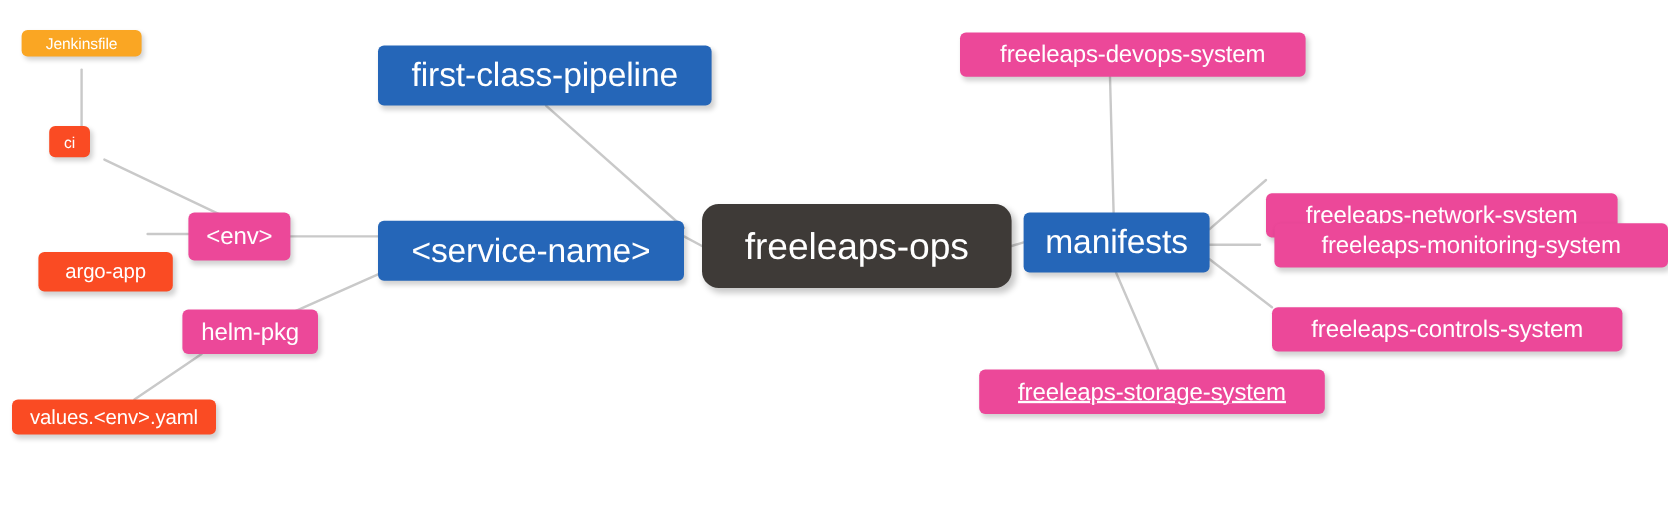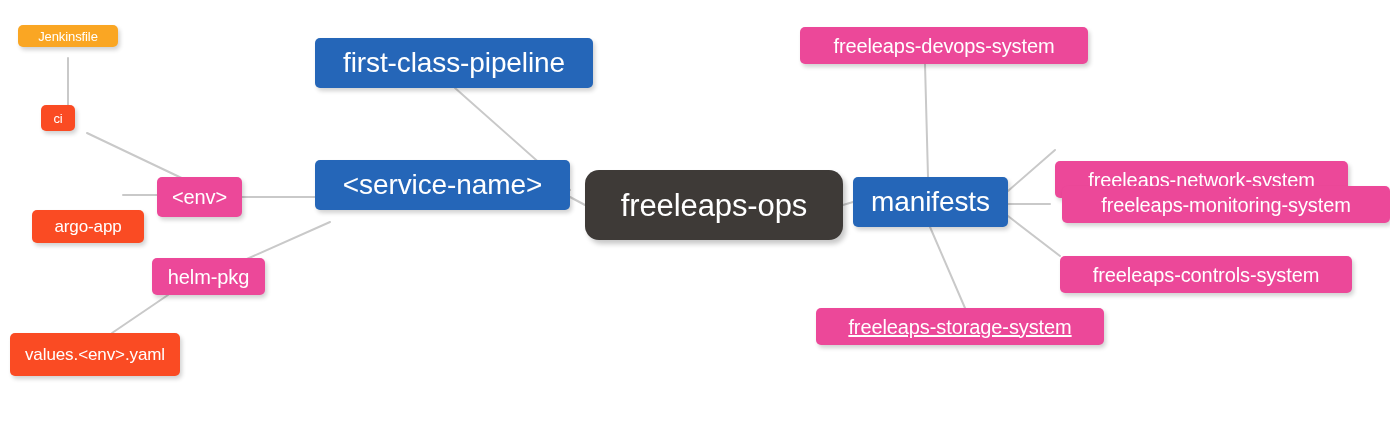--- a/index.html
+++ b/index.html
@@ -73,42 +73,42 @@
       <line x1="928" y1="177" x2="925" y2="64" stroke="#c9c9c9" stroke-width="2" stroke-linecap="round"></line>
       <line x1="1008" y1="191" x2="1055" y2="150" stroke="#c9c9c9" stroke-width="2" stroke-linecap="round"></line>
       <line x1="1008" y1="204" x2="1050" y2="204" stroke="#c9c9c9" stroke-width="2" stroke-linecap="round"></line>
       <line x1="1008" y1="216" x2="1060" y2="256" stroke="#c9c9c9" stroke-width="2" stroke-linecap="round"></line>
       <line x1="930" y1="227" x2="965" y2="308" stroke="#c9c9c9" stroke-width="2" stroke-linecap="round"></line>
     </svg>
   <div id="node-layer">
       <div class="node root" style="left: 585px; top: 170px; width: 258px; height: 70px;">
         <span>freeleaps-ops</span>
       </div>
-      <div class="node blue sz-xl" style="left: 315px; top: 160px; width: 255px; height: 50px;">
+      <div class="node blue sz-xl" style="left: 315px; top: 184px; width: 255px; height: 50px;">
         <span>&lt;service-name&gt;</span>
       </div>
       <div class="node blue sz-xl" style="left: 315px; top: 38px; width: 278px; height: 50px;">
         <span>first-class-pipeline</span>
       </div>
       <div class="node green sz-md" style="left: 157px; top: 177px; width: 85px; height: 40px;">
         <span>&lt;env&gt;</span>
       </div>
       <div class="node green sz-md" style="left: 152px; top: 258px; width: 113px; height: 37px;">
         <span>helm-pkg</span>
       </div>
       <div class="node red sz-xs" style="left: 41px; top: 105px; width: 34px; height: 26px;">
         <span>ci</span>
       </div>
       <div class="node orange sz-xs" style="left: 18px; top: 25px; width: 100px; height: 22px;">
         <span>Jenkinsfile</span>
       </div>
       <div class="node red sz-sm" style="left: 32px; top: 178px; width: 112px; height: 33px; margin-top: 32px;">
         <span>argo-app</span>
       </div>
-      <div class="node red sz-sm" style="left: 10px; top: 333px; width: 170px; height: 43px;">
+      <div class="node red sz-sm" style="left: 10px; top: 333px; width: 170px; height: 29px;">
         <span>values.&lt;env&gt;.yaml</span>
       </div>
       <div class="node blue sz-xl" style="left: 853px; top: 177px; width: 155px; height: 50px;">
         <span>manifests</span>
       </div>
       <div class="node green sz-md" style="left: 800px; top: 27px; width: 288px; height: 37px;">
         <span>freeleaps-devops-system</span>
       </div>
       <div class="node green sz-md" style="left: 1055px; top: 113px; width: 293px; height: 37px; margin-top: 48px;">
         <span>freeleaps-network-system</span>

